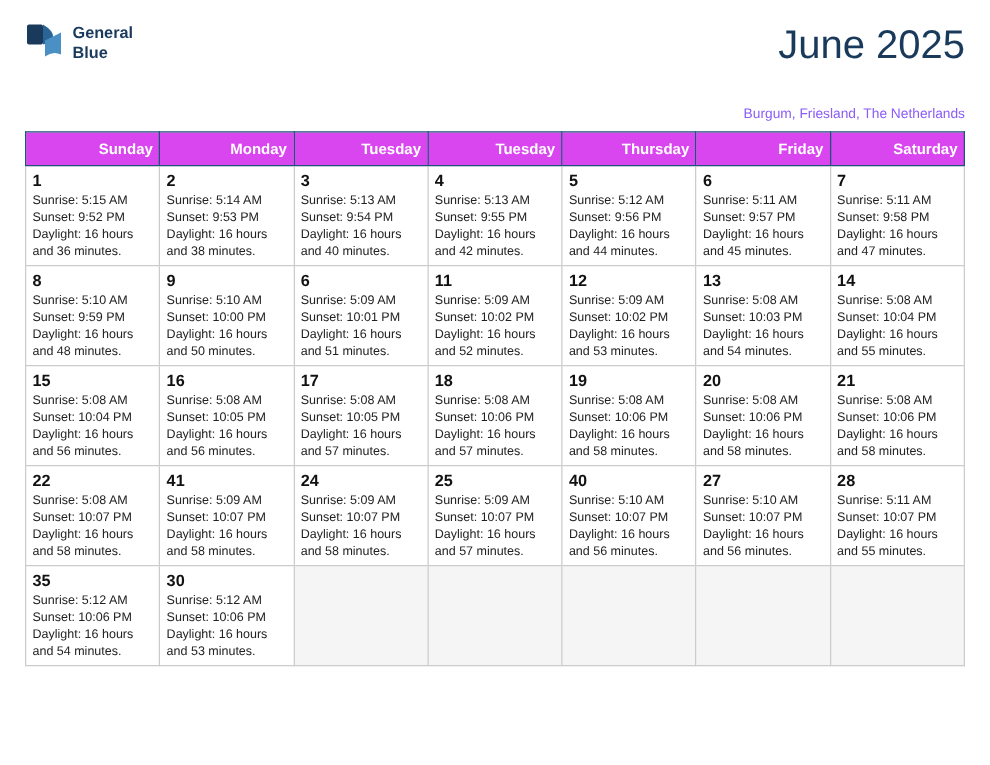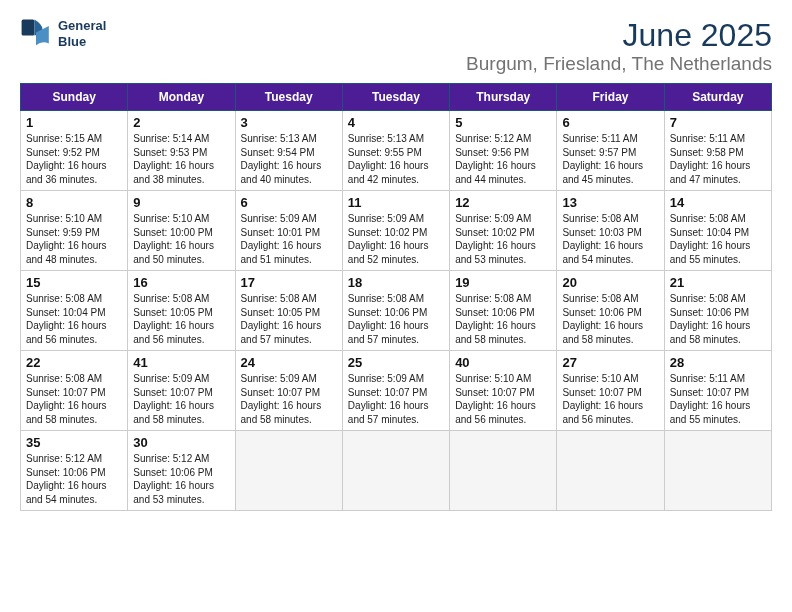--- a/index.html
+++ b/index.html
@@ -40,36 +40,37 @@
     .title-block {
       text-align: right;
     }
     .month-title {
       font-size: 32px;
       font-weight: normal;
       color: #1a3a5c;
       line-height: 1.1;
     }
     .location-title {
-      font-size: 19px;
-      color: #737373;
+      font-size: 11px;
+      color: #8b5cf6;
       font-weight: normal;
+      margin-top: 32px;
     }
     .calendar-table {
       width: 100%;
       border-collapse: collapse;
       font-size: 9.5px;
     }
     .calendar-table thead tr th {
-      background: #4c1d95;
+      background: #d946ef;
       color: #fff;
       font-size: 12px;
       font-weight: bold;
       padding: 6px 5px;
-      text-align: center;
+      text-align: right;
       border: 1px solid #1e5278;
     }
     .calendar-table tbody tr td {
       border: 1px solid #ccc;
       padding: 4px 5px;
       vertical-align: top;
       background: #fff;
       width: calc(100% / 7);
       min-height: 70px;
     }

